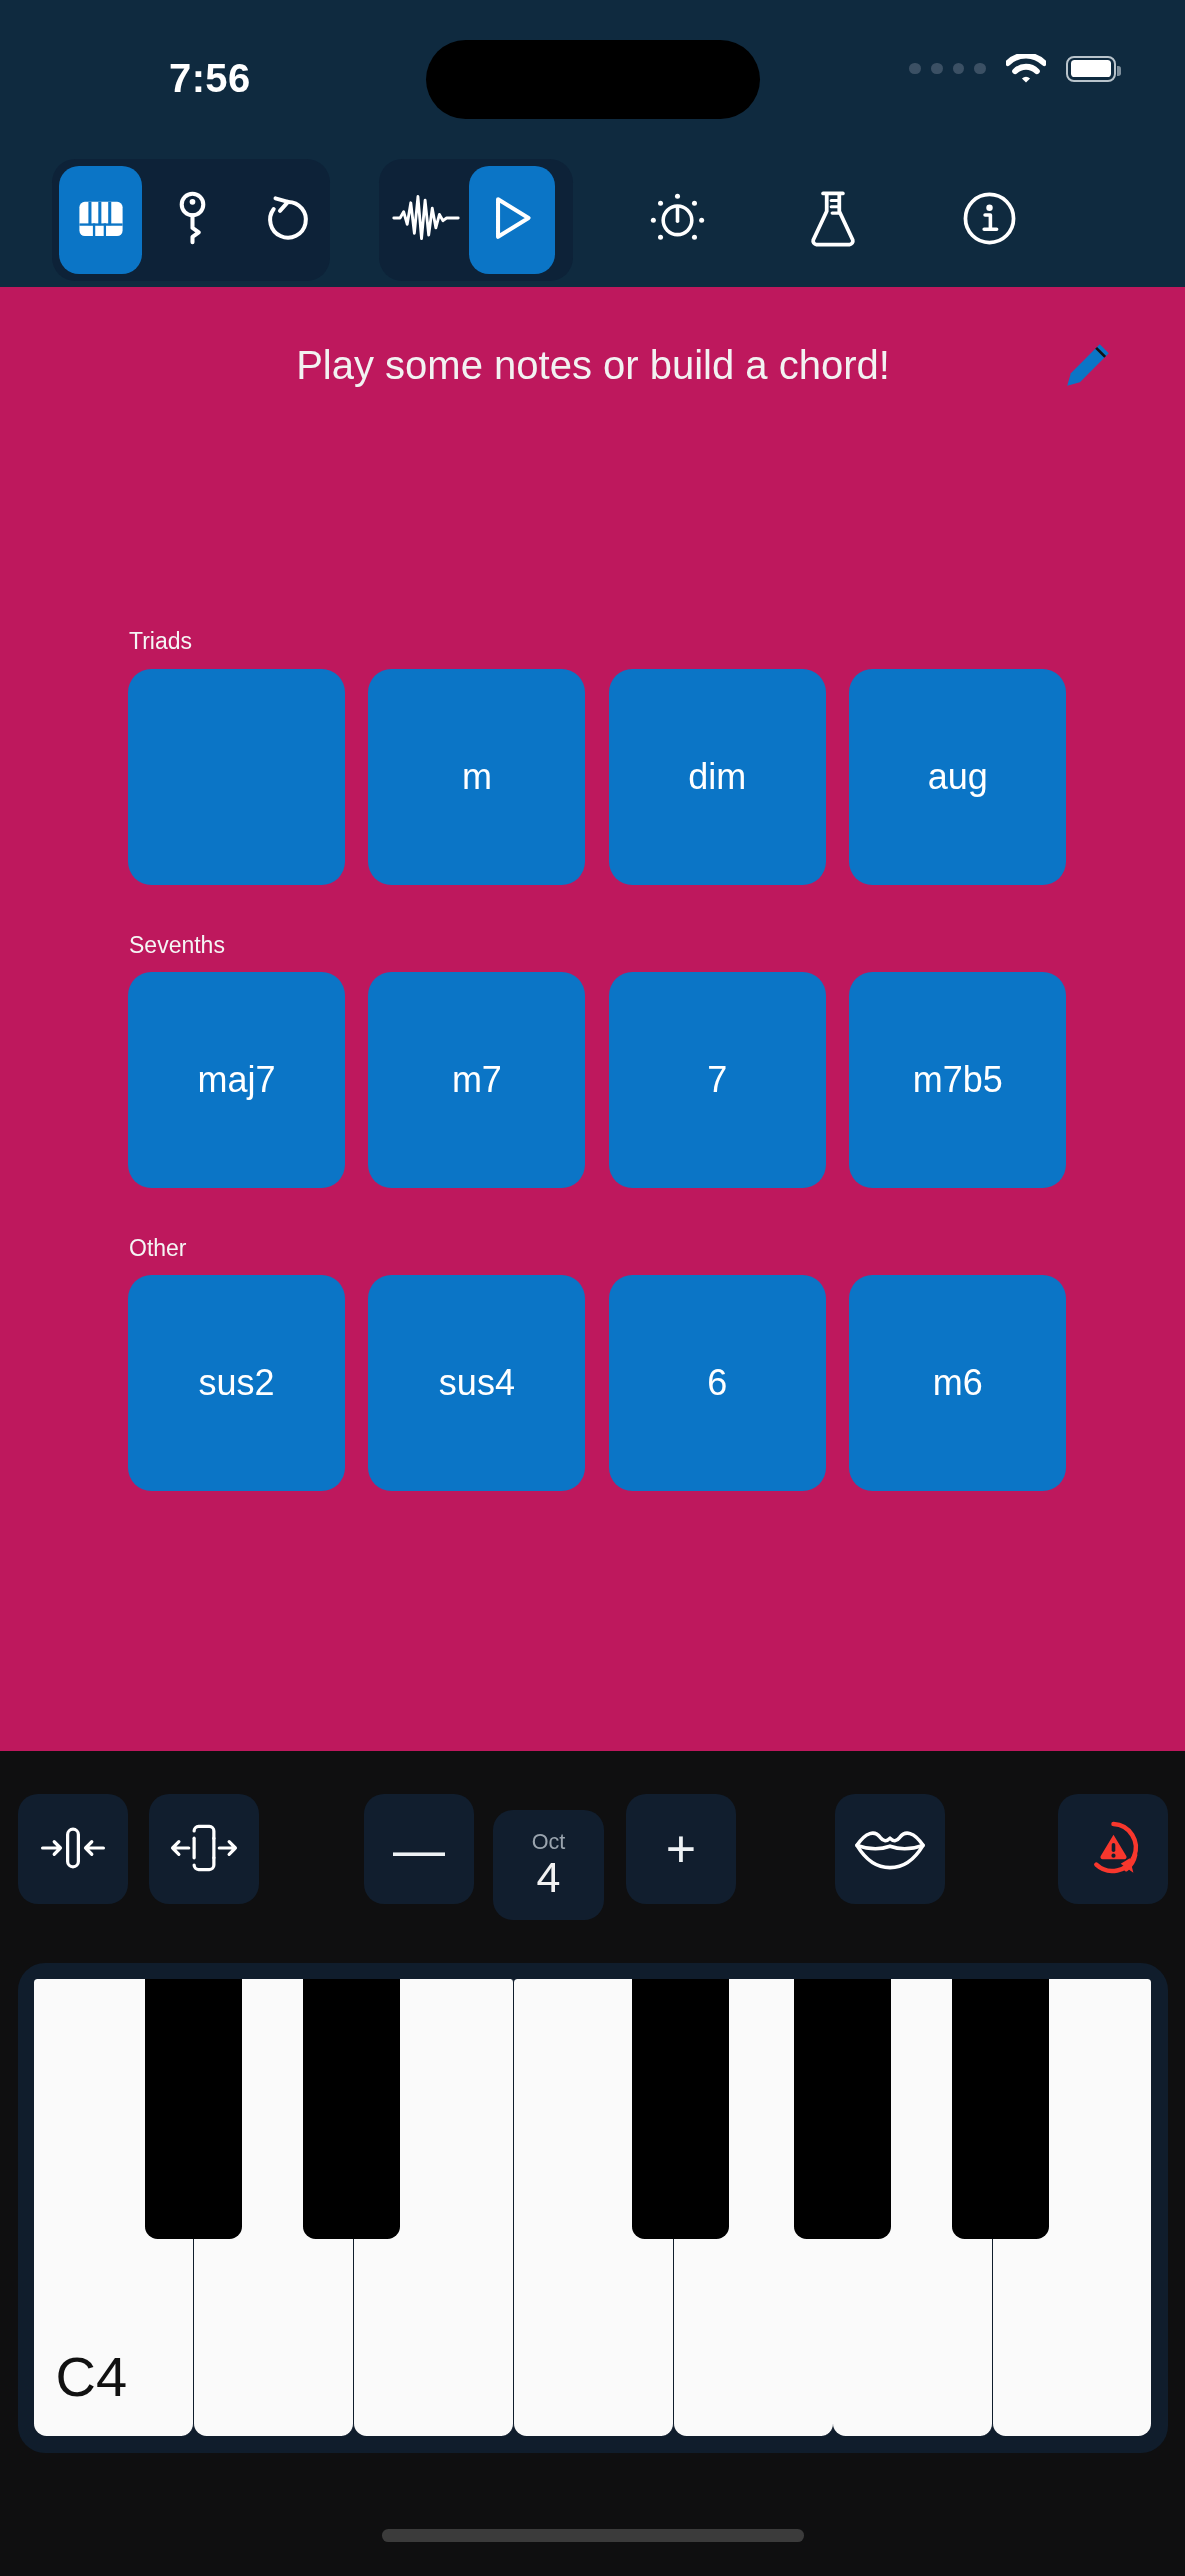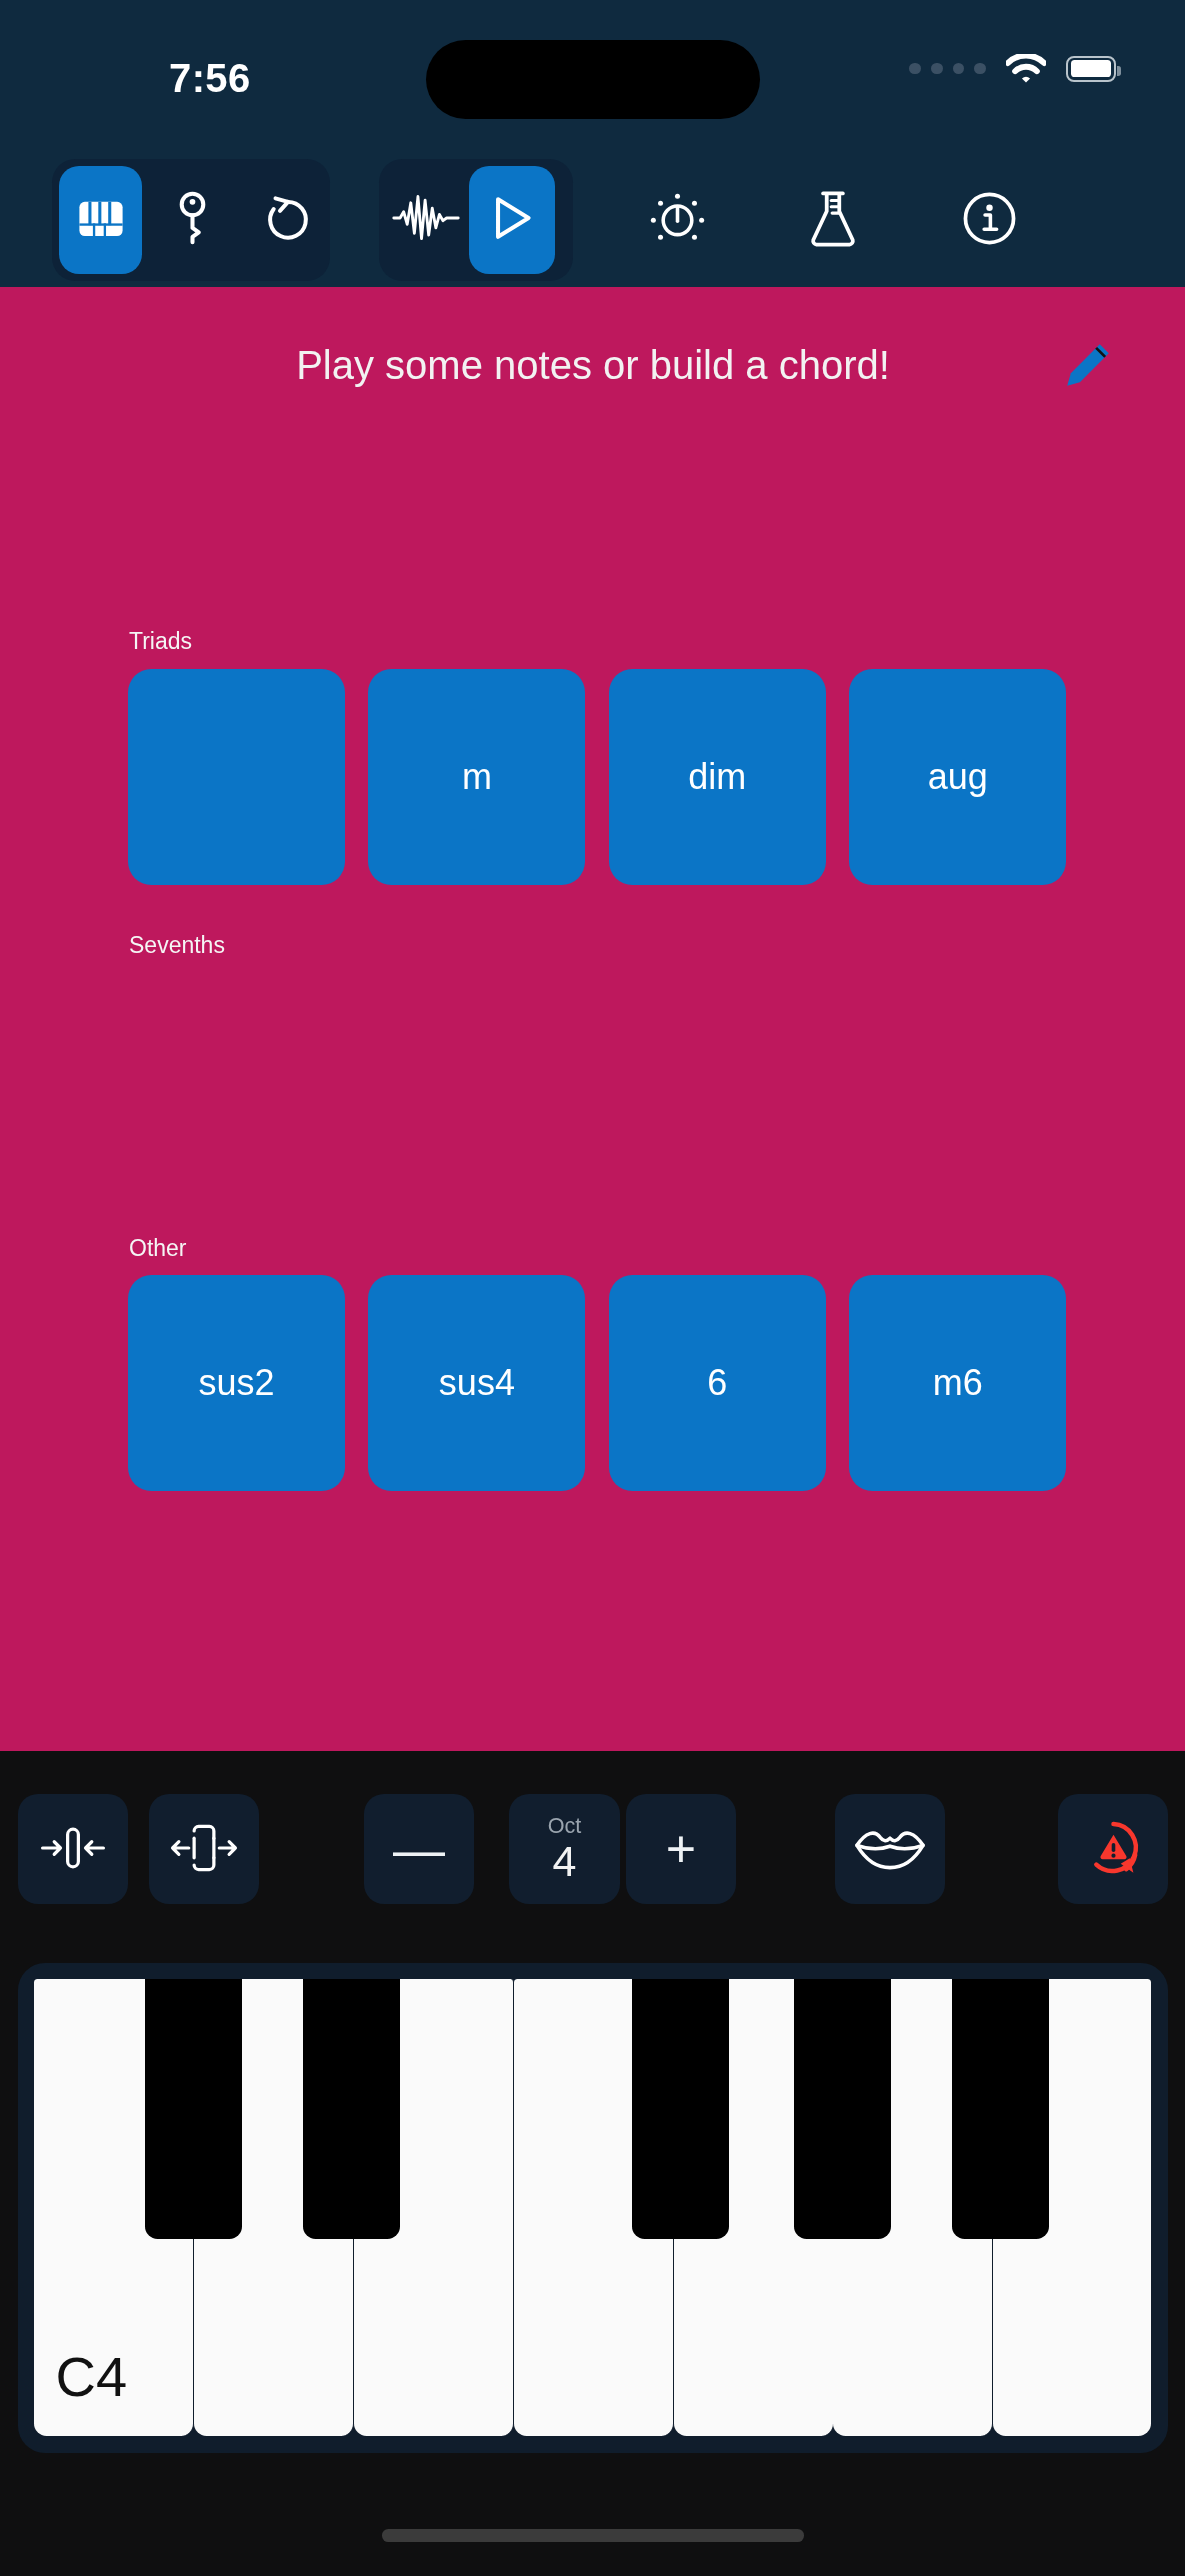--- a/index.html
+++ b/index.html
@@ -303,20 +303,26 @@
 
     <div class="sec-title" style="top:341px;">Triads</div>
     <div class="chord-row" style="top:382px;">
       <div class="chord-btn"></div>
       <div class="chord-btn">m</div>
       <div class="chord-btn">dim</div>
       <div class="chord-btn">aug</div>
     </div>
 
     <div class="sec-title" style="top:645px;">Sevenths</div>
+    <div class="chord-row" style="top:685px;">
+      <div class="chord-btn">maj7</div>
+      <div class="chord-btn">m7</div>
+      <div class="chord-btn">7</div>
+      <div class="chord-btn">m7b5</div>
+    </div>
 
     <div class="sec-title" style="top:948px;">Other</div>
     <div class="chord-row" style="top:988px;">
       <div class="chord-btn">sus2</div>
       <div class="chord-btn">sus4</div>
       <div class="chord-btn">6</div>
       <div class="chord-btn">m6</div>
     </div>
   </div>
 
@@ -342,21 +348,21 @@
           <path d="M22 31 L4 31 M11 24 L4 31 L11 38" stroke="#ffffff" stroke-width="3.6" fill="none" stroke-linecap="round" stroke-linejoin="round"></path>
           <path d="M56 31 L74 31 M67 24 L74 31 L67 38" stroke="#ffffff" stroke-width="3.6" fill="none" stroke-linecap="round" stroke-linejoin="round"></path>
         </svg>
       </span>
     </div>
 
     <div class="ctl" style="left:364px; top:43px;">
       <span class="sym">—</span>
     </div>
 
-    <div class="ctl ctl-oct" style="left:493px; top:43px;margin-left:16px;">
+    <div class="ctl ctl-oct" style="left:493px; top:59px;">
       <div class="oct-stack">
         <div class="oct-label">Oct</div>
         <div class="oct-val">4</div>
       </div>
     </div>
 
     <div class="ctl" style="left:626px; top:43px;">
       <span class="sym">+</span>
     </div>
 

